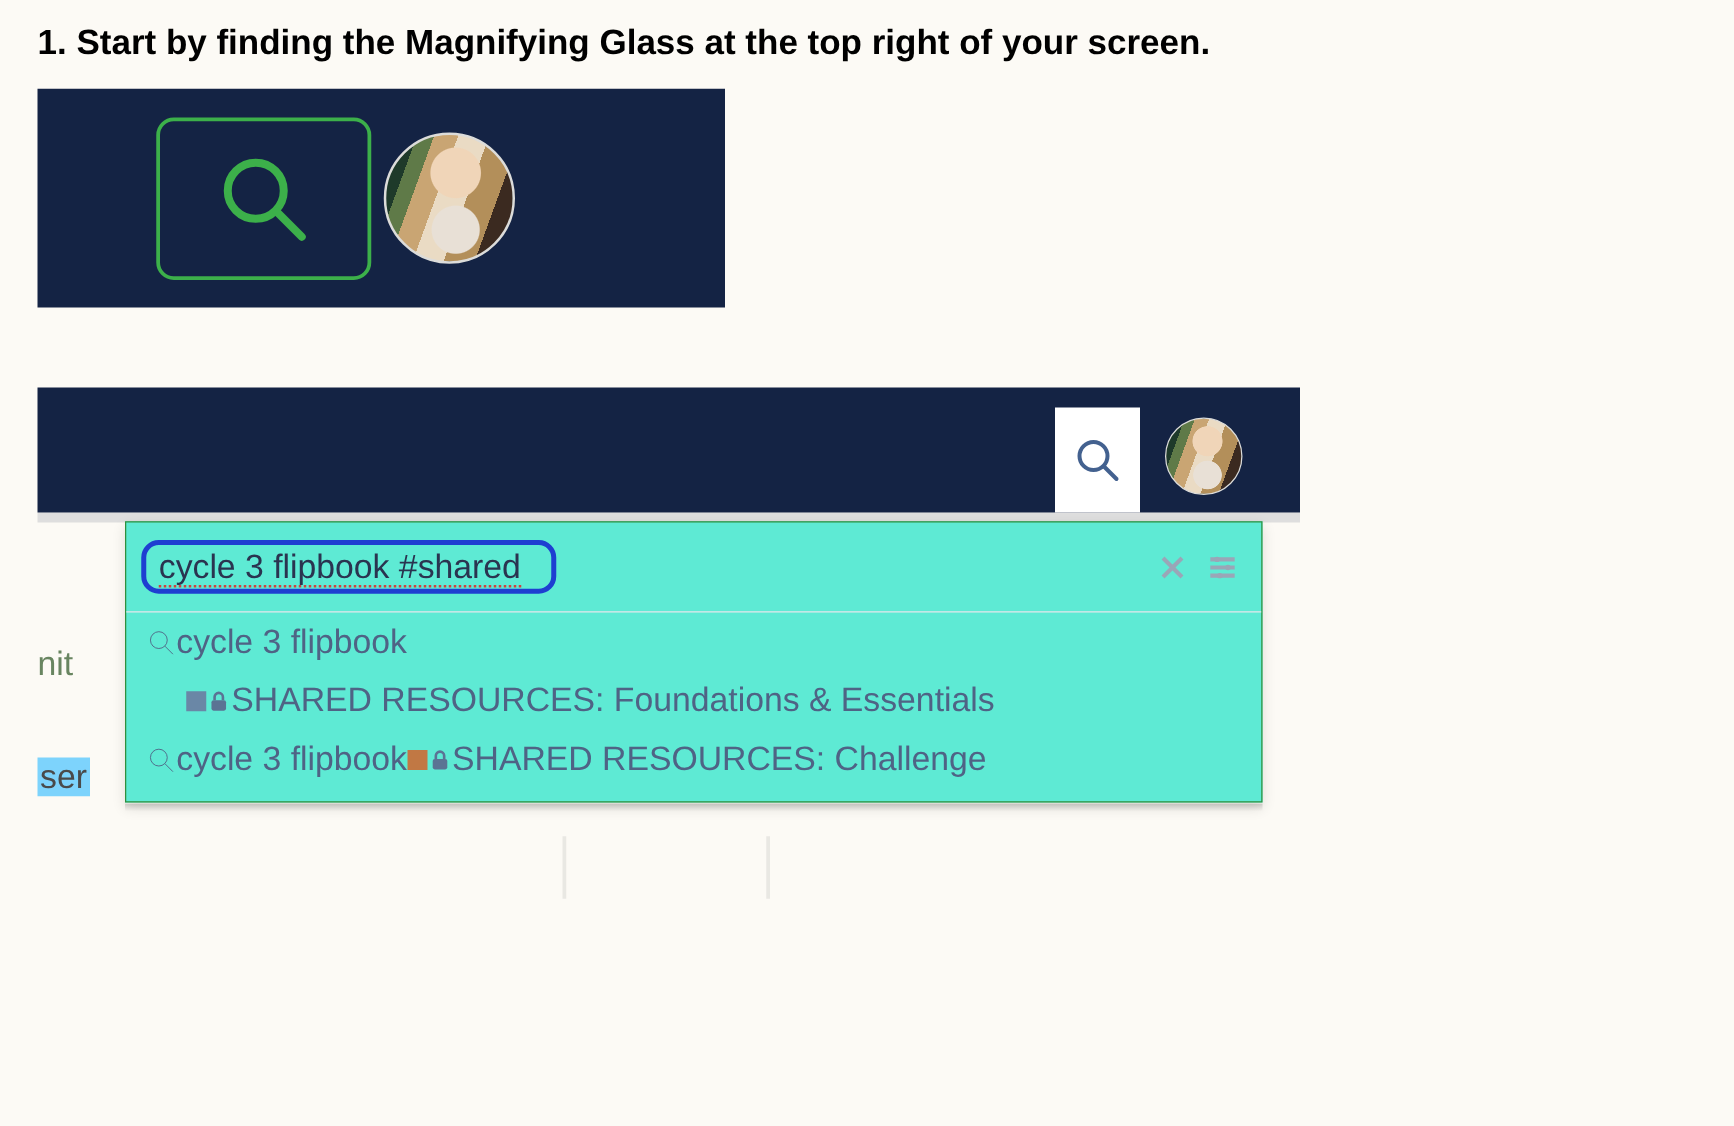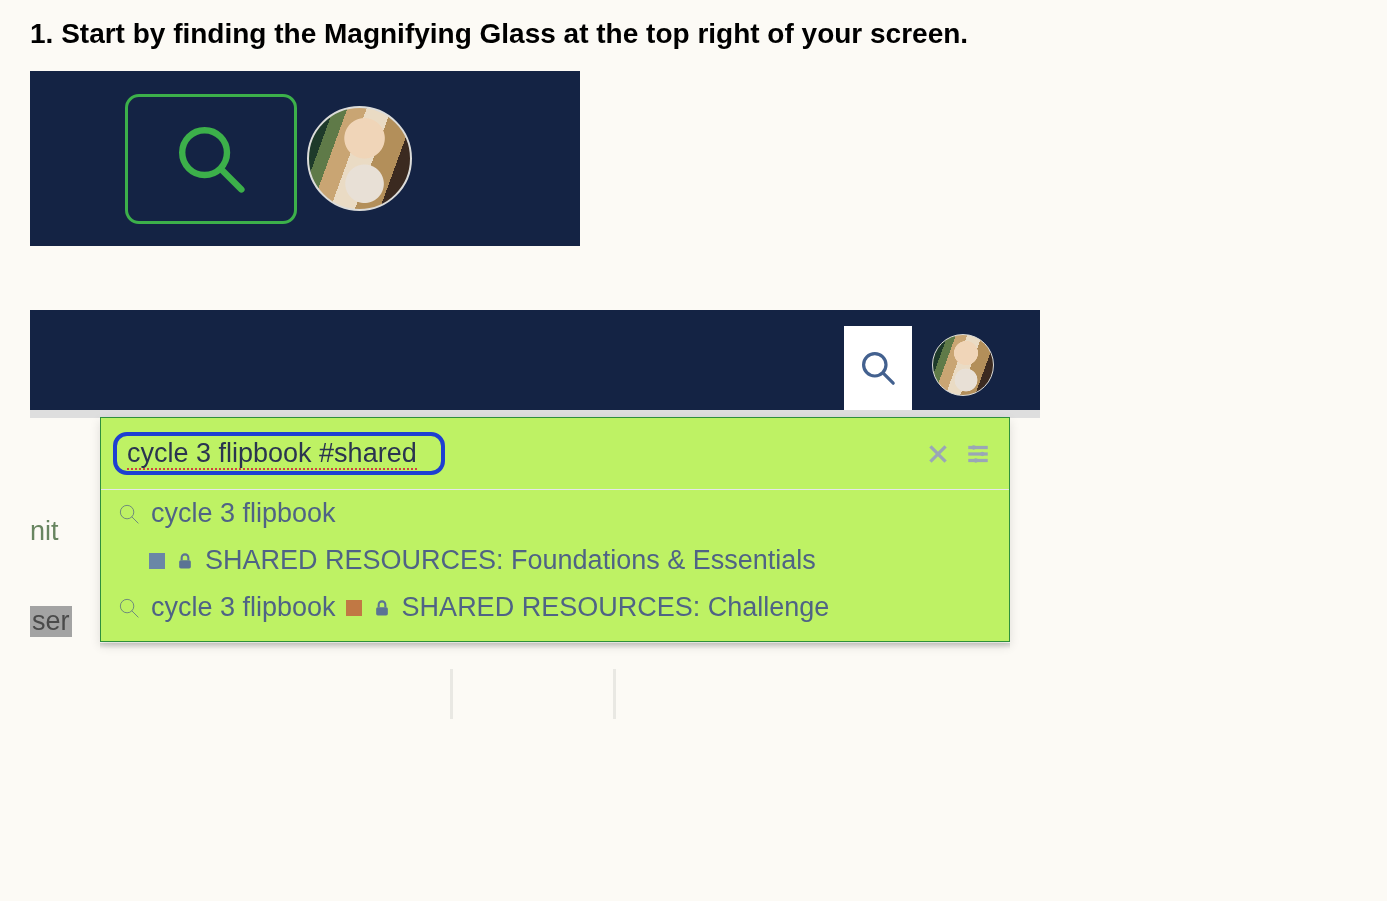--- a/index.html
+++ b/index.html
@@ -96,21 +96,21 @@
     background-color: #2b3a2e;
     border: 1px solid #dcdcda;
   }
   .shot2-greybar {
     height: 8px;
     background: #dedede;
   }
 
   
   .search-panel {
-    background: #bef264;
+    background: #5eead4;
     border: 1px solid #2f8f3d;
     margin: 0 30px 0 70px;
     padding: 14px 18px 0 12px;
     position: relative;
     top: -1px;
     box-shadow: 0 4px 10px rgba(0,0,0,0.12);
   }
   .search-input-row {
     display: flex;
     align-items: center;
@@ -137,21 +137,20 @@
   }
   .input-underline {
     height: 1px;
     background: #e5e7eb;
     margin: 0 -18px 0 -12px;
   }
 
   .result {
     display: flex;
     align-items: center;
-    gap: 10px;
     padding: 8px 4px;
     font-size: 27px;
     color: #4f6385;
     flex-wrap: wrap;
   }
   .result-icon-search {
     width: 24px; height: 24px;
     stroke: #4f6385;
     stroke-width: 3;
     fill: none;
@@ -173,21 +172,21 @@
     padding-left: 36px;
   }
 
   .bg-fragment-left {
     position: absolute;
     left: 0;
     font-size: 27px;
     color: #688560;
   }
   .frag1 { top: 206px; }
-  .frag2 { top: 296px; background: #a3a3a3; color: #4a4a4a; padding: 0 2px; }
+  .frag2 { top: 296px; background: #7dd3fc; color: #4a4a4a; padding: 0 2px; }
 
   .after-shadow {
     height: 6px;
     margin: 0 30px 0 70px;
     background: linear-gradient(to bottom, rgba(0,0,0,0.15), transparent);
   }
   .tail-bars {
     display: flex;
     gap: 160px;
     margin-left: 420px;

